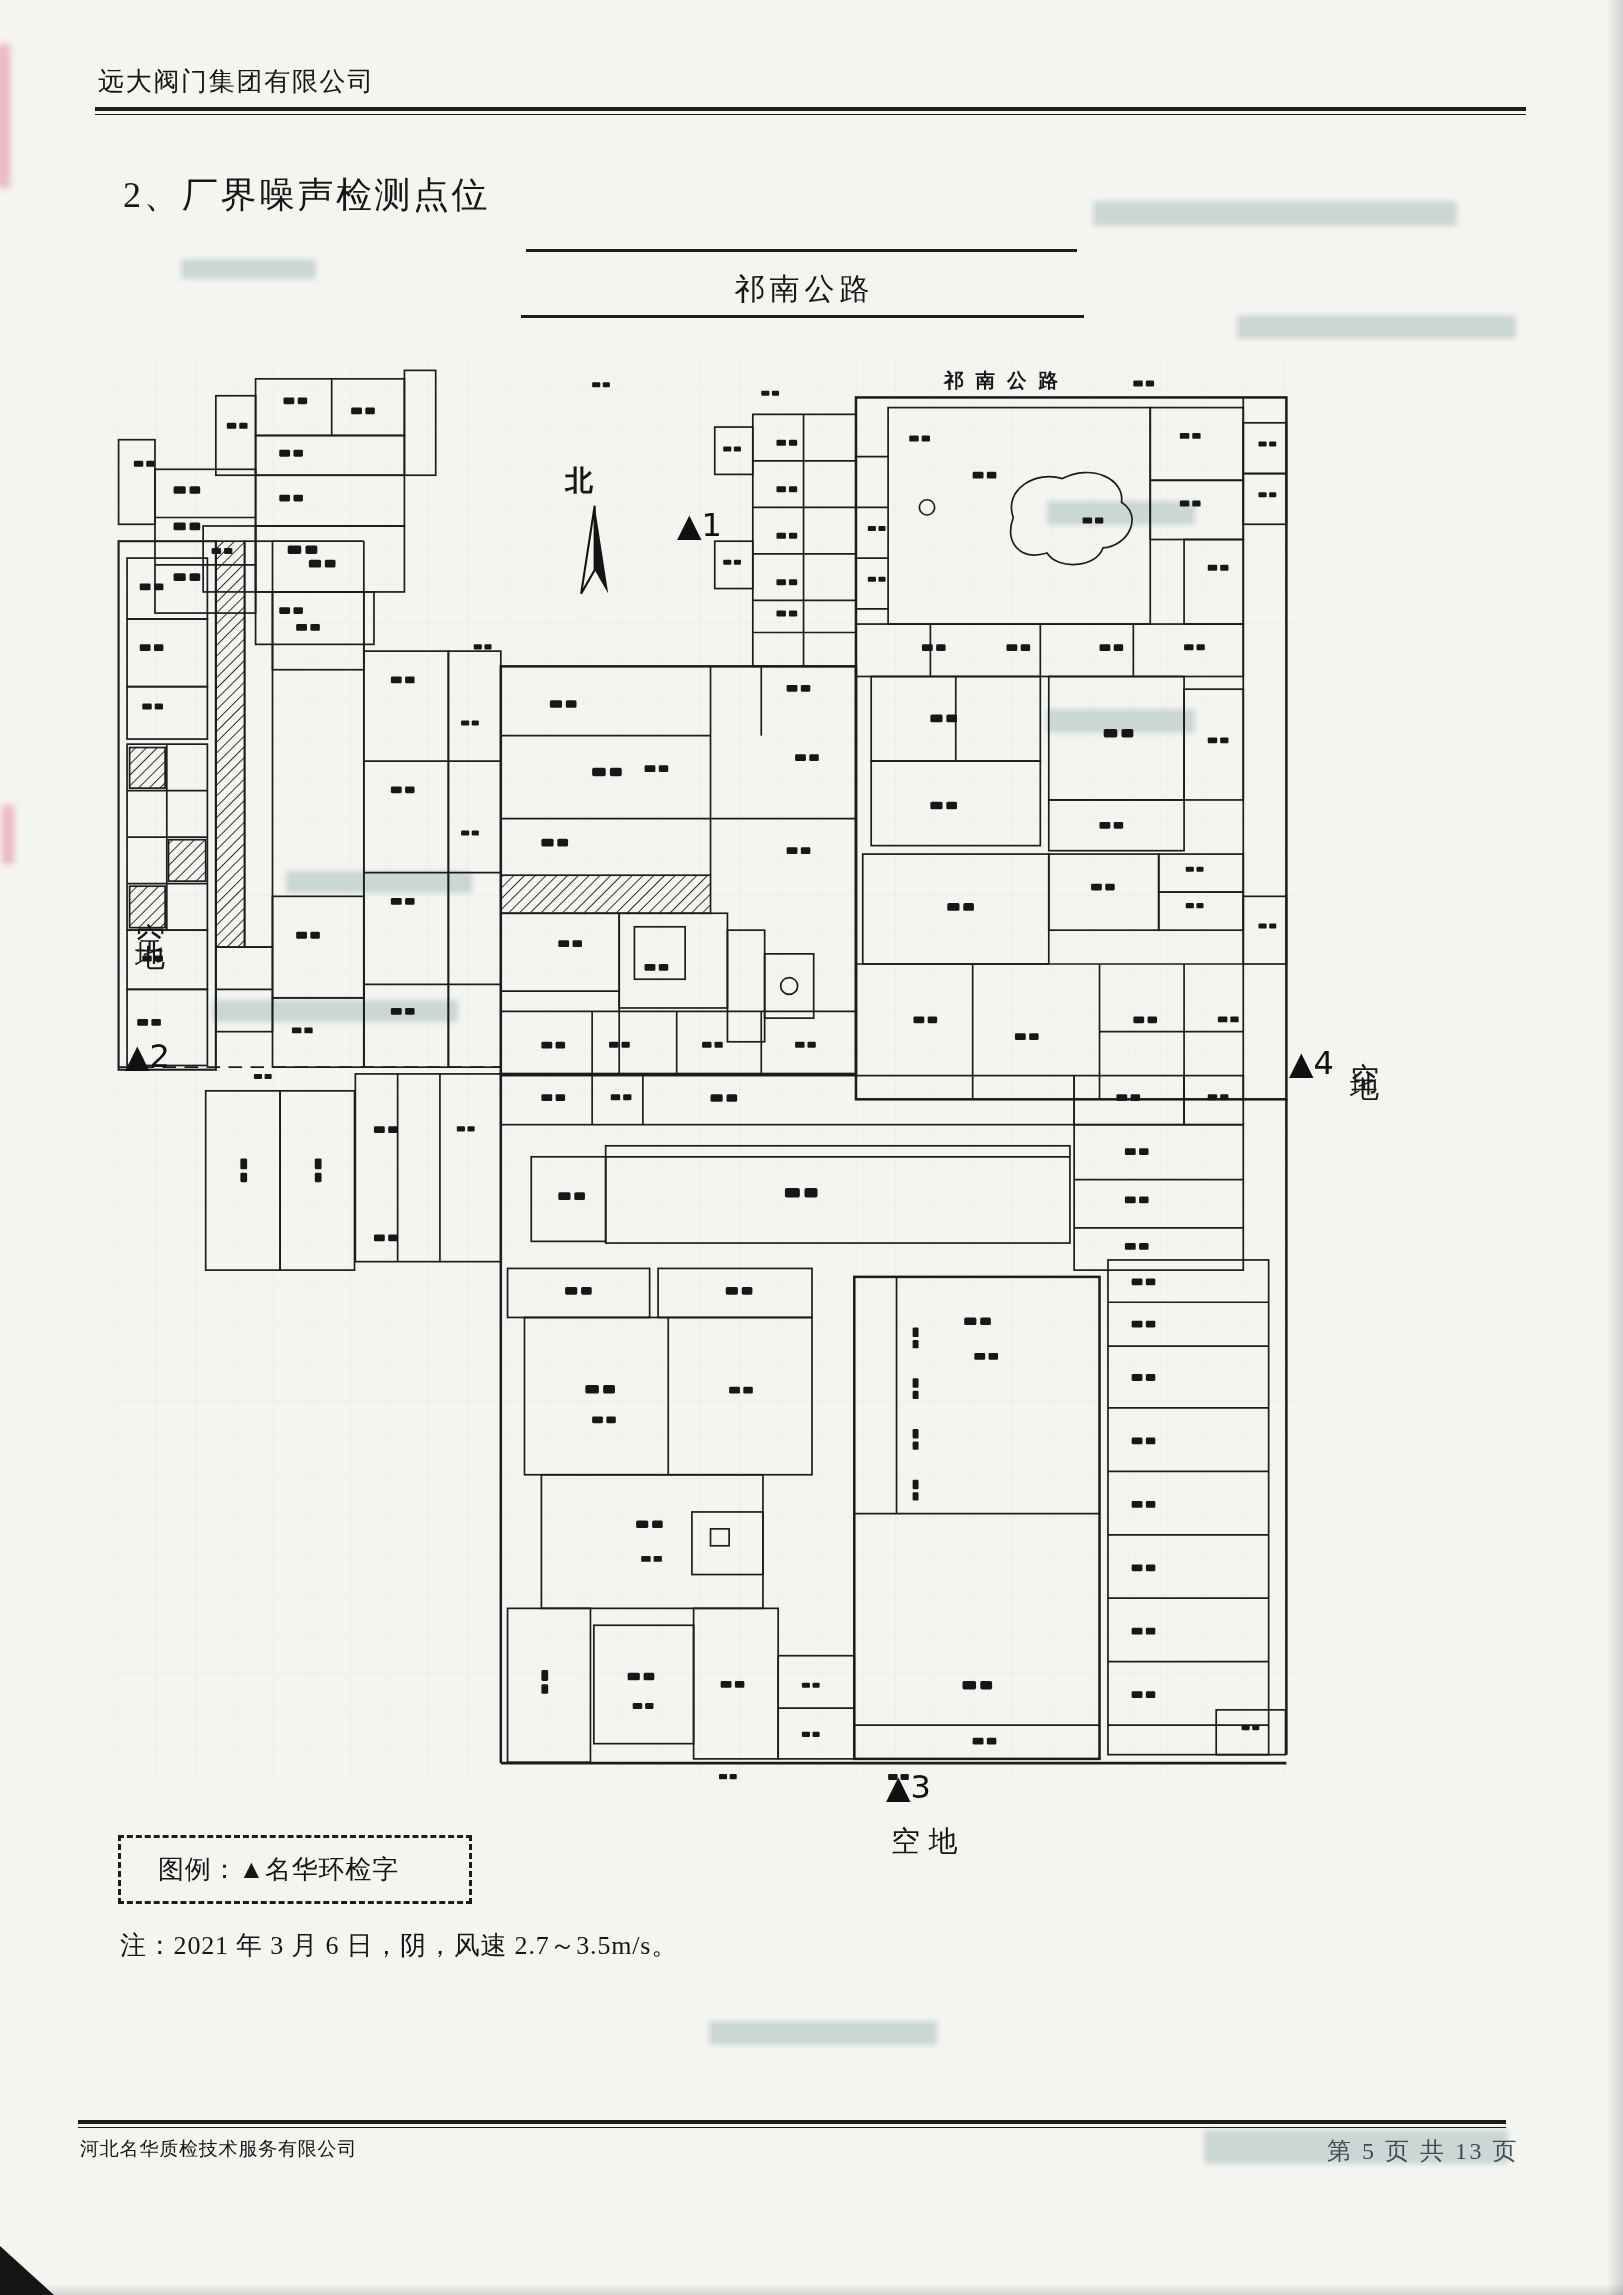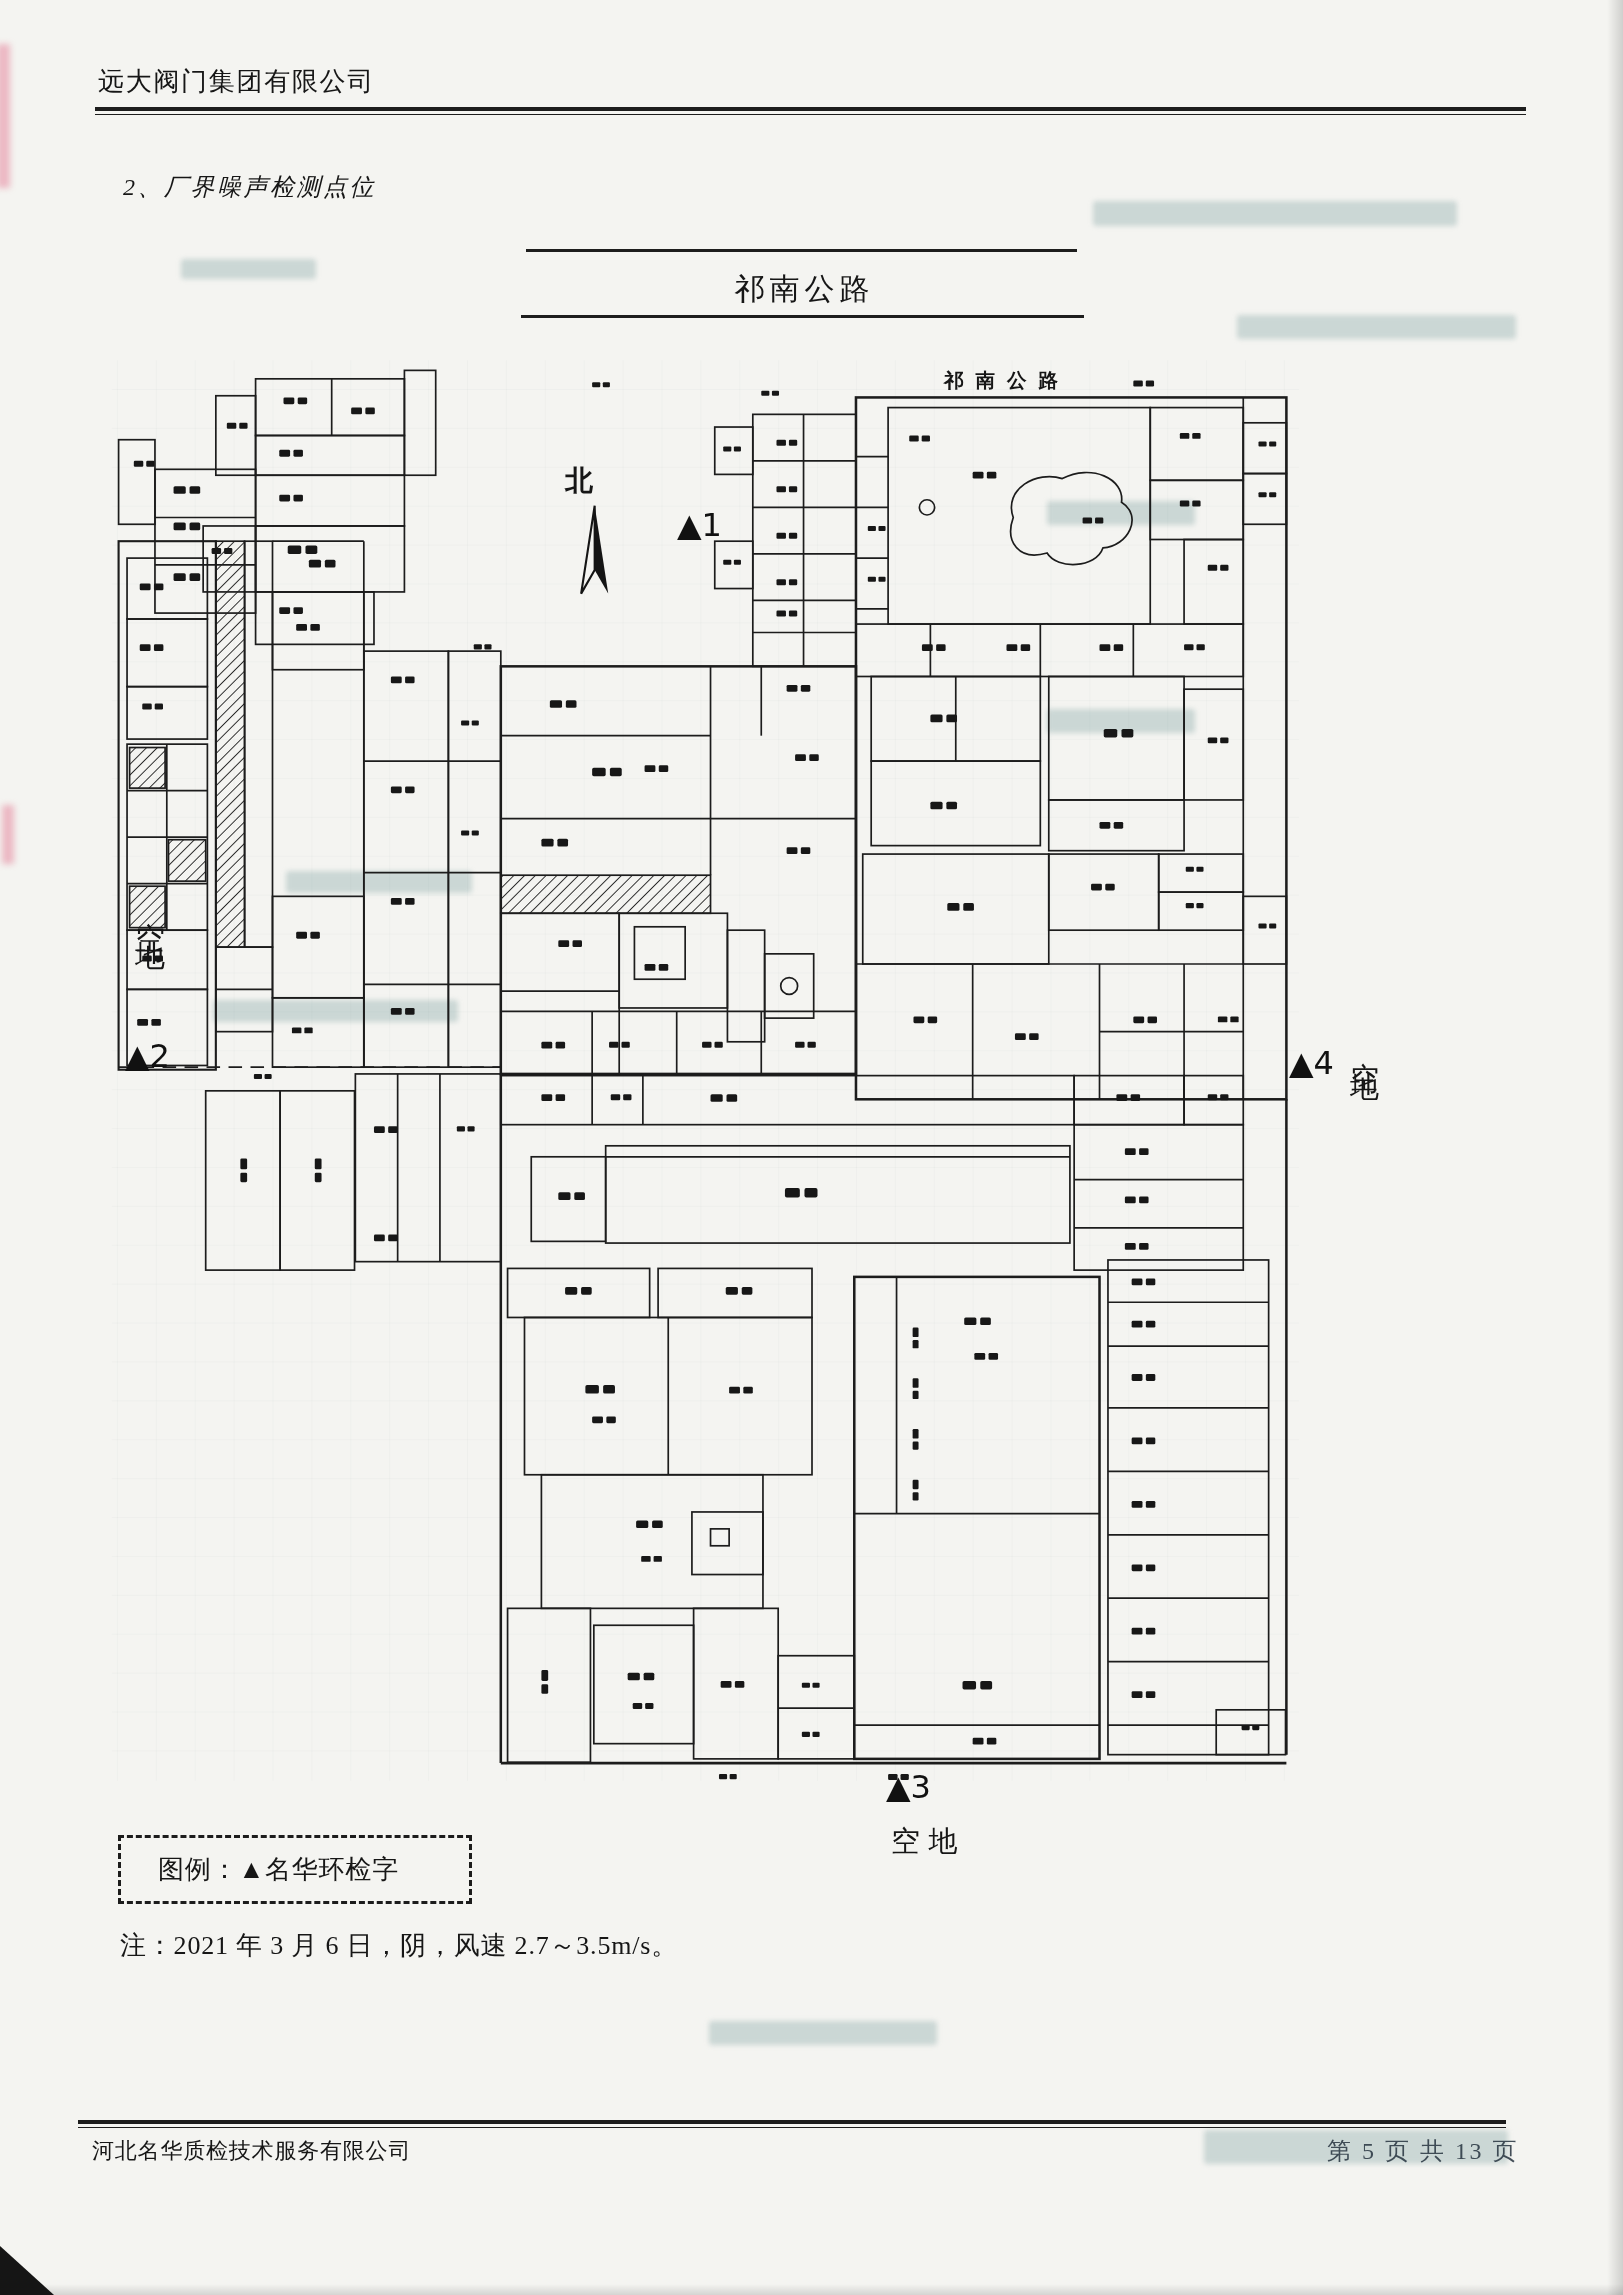--- a/index.html
+++ b/index.html
@@ -33,21 +33,21 @@
   <div class="abs bleed" style="left:1047px;top:501px;width:148px;height:24px;"></div>
   <div class="abs bleed" style="left:1047px;top:709px;width:148px;height:24px;"></div>
   <div class="abs bleed" style="left:286px;top:871px;width:186px;height:22px;"></div>
   <div class="abs bleed" style="left:213px;top:1000px;width:245px;height:22px;"></div>
   <div class="abs bleed" style="left:709px;top:2021px;width:228px;height:24px;"></div>
   <div class="abs bleed" style="left:1204px;top:2130px;width:304px;height:34px;"></div>
 
   <div class="abs cjk" style="left:98px;top:64px;font-size:26px;letter-spacing:1.7px;">远大阀门集团有限公司</div>
   <div class="abs rule" style="left:95px;top:107px;width:1431px;"></div>
 
-  <div class="abs cjk" style="left:123px;top:171px;font-size:24px;letter-spacing:2.5px;font-style:italic;">2、厂界噪声检测点位</div>
+  <div class="abs cjk" style="left:123px;top:171px;font-size:36px;letter-spacing:2.5px;">2、厂界噪声检测点位</div>
 
   <div class="abs" style="left:526px;top:249px;width:551px;height:3.4px;background:#1d1d1d;"></div>
   <div class="abs cjk" style="left:707px;top:269px;width:195px;text-align:center;font-size:30px;letter-spacing:5px;">祁南公路</div>
   <div class="abs" style="left:521px;top:315px;width:563px;height:3.4px;background:#1d1d1d;"></div>
 
   <svg class="abs" style="left:0;top:0;" width="1624" height="2295" viewBox="0 0 1920 2714">
     <defs>
       <pattern id="hatch" width="9" height="9" patternUnits="userSpaceOnUse" patternTransform="rotate(45)">
         <line x1="0" y1="0" x2="0" y2="9" stroke="#242424" stroke-width="2.2"></line>
       </pattern>
@@ -375,17 +375,17 @@
   <div class="abs cjk vtext" style="left:1345px;top:1039px;font-size:29px;letter-spacing:10px;">空地</div>
   <div class="abs cjk" style="left:891px;top:1822px;font-size:29px;letter-spacing:8.5px;">空地</div>
 
   <div class="abs" style="left:118px;top:1835px;width:354px;height:69px;border:3.4px dashed #1c1c1c;box-sizing:border-box;display:flex;align-items:center;">
     <span class="cjk" style="font-size:26px;letter-spacing:0.8px;padding-left:37px;">图例：▲名华环检字</span>
   </div>
 
   <div class="abs cjk" style="left:120px;top:1928px;font-size:26px;letter-spacing:0.8px;">注：2021 年 3 月 6 日，阴，风速 2.7～3.5m/s。</div>
 
   <div class="abs rule" style="left:78px;top:2120px;width:1428px;"></div>
-  <div class="abs cjk" style="left:92px;top:2136px;font-size:22px;letter-spacing:0.8px;">河北名华质检技术服务有限公司</div>
+  <div class="abs cjk" style="left:80px;top:2136px;font-size:19px;letter-spacing:0.8px;">河北名华质检技术服务有限公司</div>
   <div class="abs cjk" style="left:1201px;top:2135px;width:318px;text-align:right;font-size:24px;letter-spacing:2.5px;color:#26333f;opacity:.85;">第 5 页 共 13 页</div>
 
 </div>
 
 
 </body></html>

